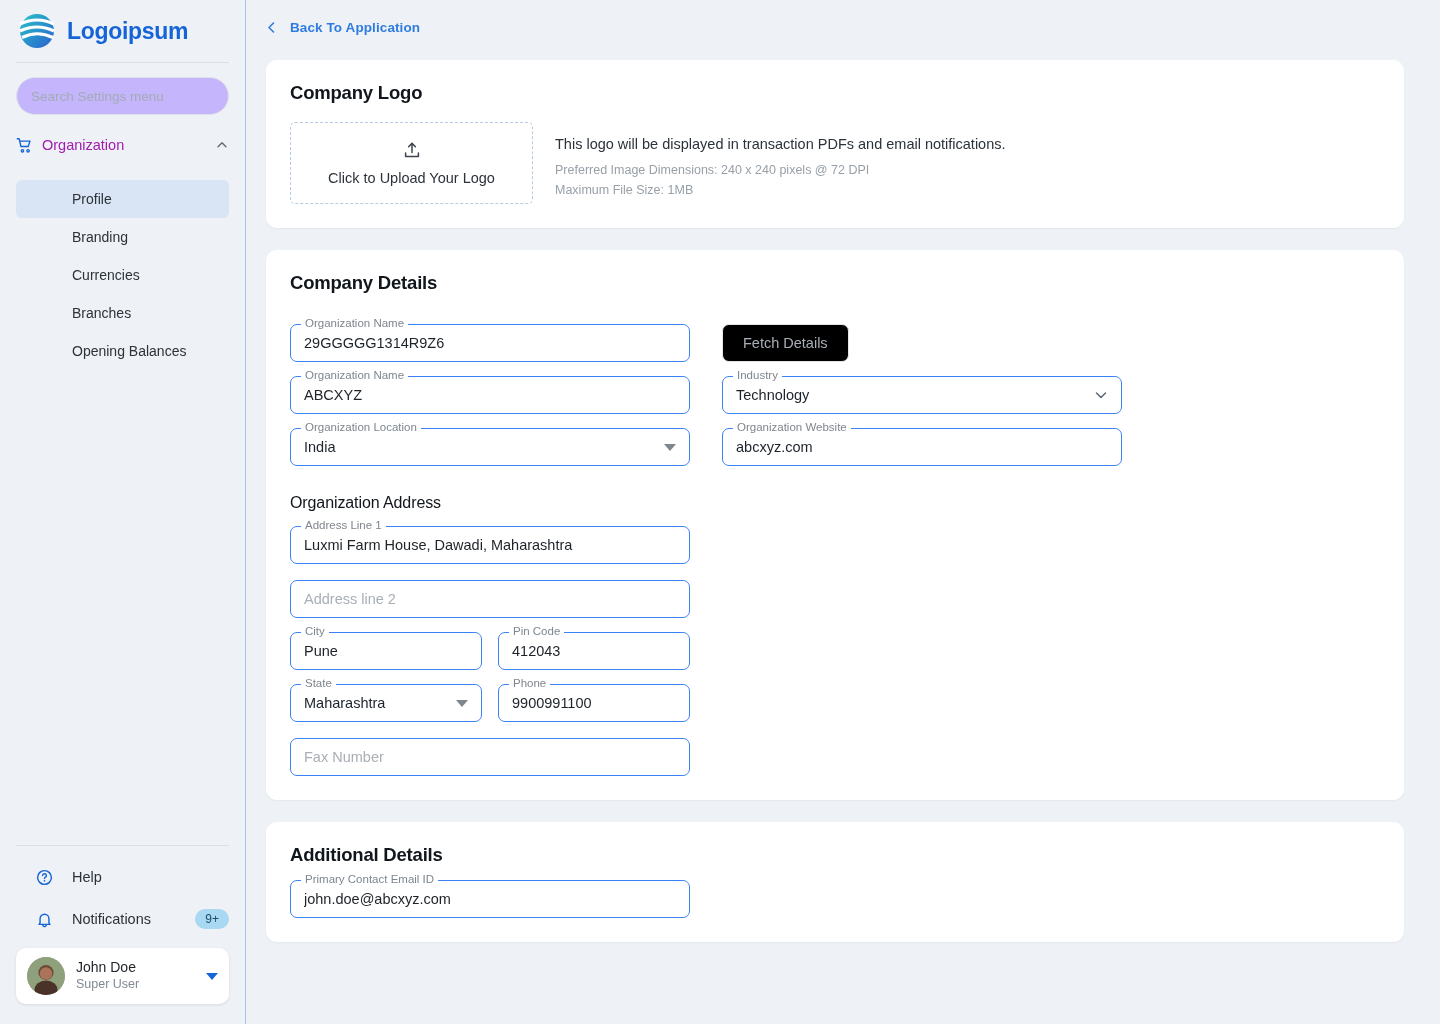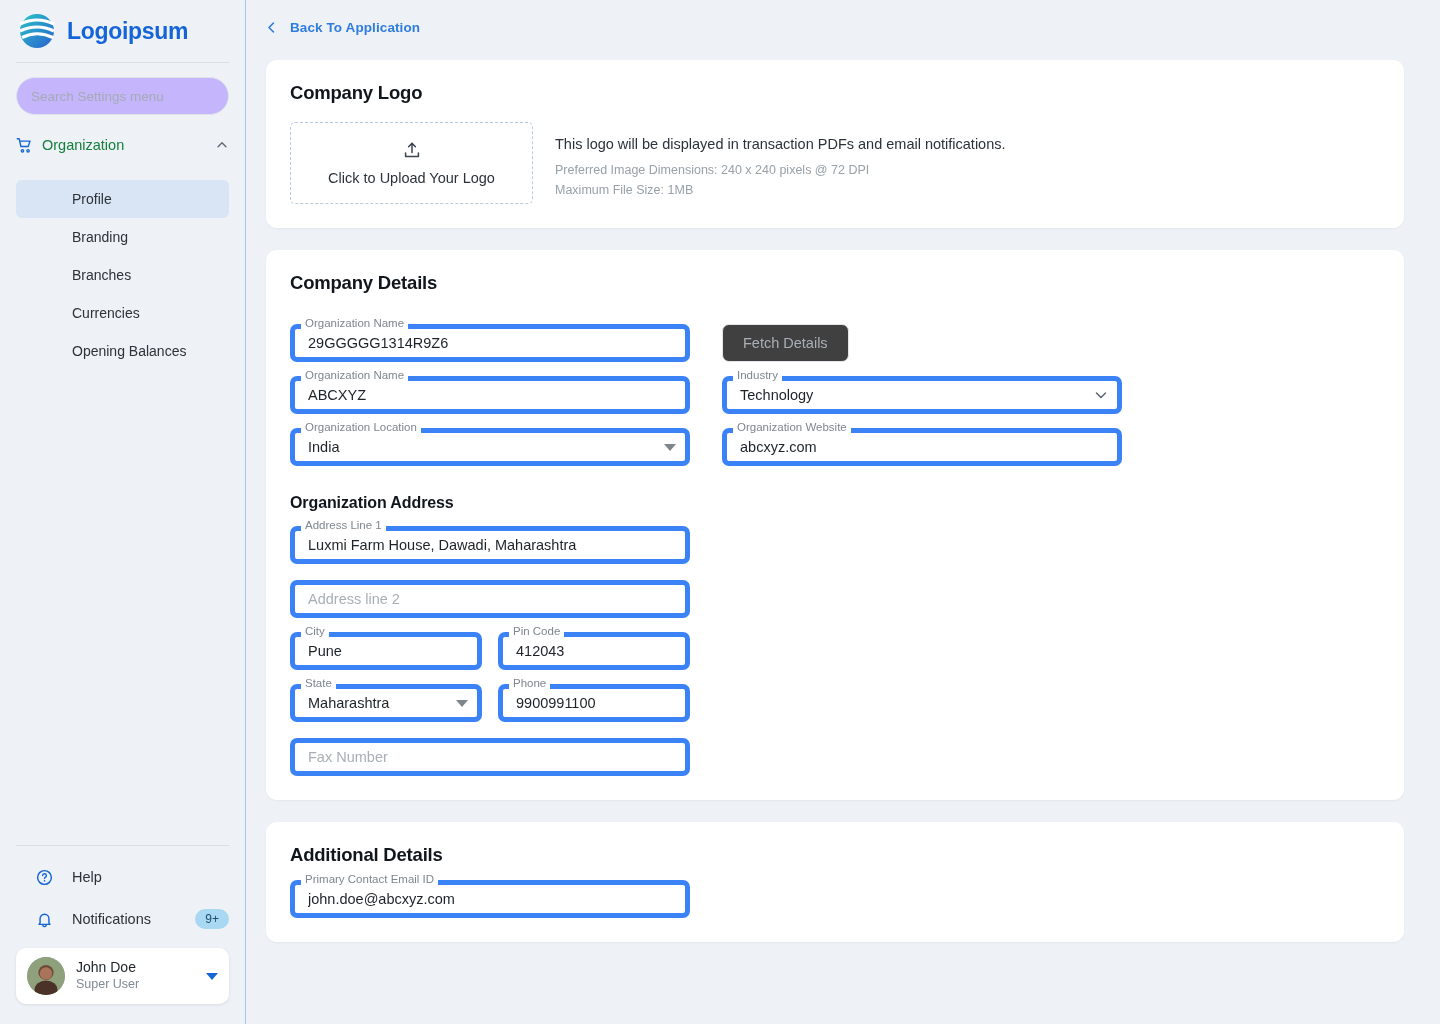--- a/index.html
+++ b/index.html
@@ -41,21 +41,21 @@
     font-family: "Liberation Sans", sans-serif;
   }
   .search-input::placeholder { color: #a4abb3; }
 
   .nav-group { padding: 9px 16px 0 16px; }
   .nav-group-head {
     display: flex; align-items: center; gap: 9px;
     height: 30px; cursor: pointer;
   }
   .nav-group-icon { width: 17px; height: 17px; flex: 0 0 17px; color: #1565d8; }
-  .nav-group-label { font-size: 14.5px; color: #15803d; flex: 1; }
+  .nav-group-label { font-size: 14.5px; color: #a21caf; flex: 1; }
   .chevron-up { width: 14px; height: 14px; color: #5d6b7a; }
 
   .nav-items { margin-top: 20px; }
   .nav-item {
     height: 38px; display: flex; align-items: center;
     padding-left: 56px; font-size: 14px; color: #2c3239;
     border-radius: 6px; cursor: pointer;
   }
   .nav-item.active { background: #d9e5f4; }
 
@@ -151,21 +151,21 @@
   
   .form-grid {
     display: grid;
     grid-template-columns: 400px 400px;
     column-gap: 32px;
     margin-top: 16px;
   }
   .field { position: relative; margin-top: 14px; }
   .field-input {
     width: 100%; height: 38px;
-    border: 5px solid #3b82f6; border-radius: 7px;
+    border: 1px solid #3b82f6; border-radius: 7px;
     background: #ffffff; outline: none;
     padding: 0 13px; font-size: 14.5px; color: #1d2329;
     font-family: "Liberation Sans", sans-serif;
   }
   .field-input::placeholder { color: #a8afb6; }
   .field-label {
     position: absolute; top: -7px; left: 11px;
     background: #ffffff; padding: 0 4px;
     font-size: 11.5px; color: #7e868e;
     pointer-events: none;
@@ -176,27 +176,27 @@
     border-left: 6px solid transparent; border-right: 6px solid transparent;
     border-top: 7px solid #7d858d; pointer-events: none;
   }
   .select-chevron {
     position: absolute; right: 13px; top: 11px;
     width: 16px; height: 16px; color: #5d6670; pointer-events: none;
   }
   .btn-fetch {
     height: 38px; margin-top: 14px;
     border: 1px solid #e2e5e9; border-radius: 7px;
-    background: #404040; color: #a9afb6;
+    background: #000000; color: #a9afb6;
     font-size: 14.5px; padding: 0 20px; cursor: pointer;
     font-family: "Liberation Sans", sans-serif;
   }
 
   .subsection-title {
-    font-size: 16px; color: #11161c; font-weight: bold;
+    font-size: 16px; color: #11161c; font-weight: normal;
     margin-top: 28px; letter-spacing: -.1px;
   }
   .addr-grid {
     display: grid; grid-template-columns: 192px 192px;
     column-gap: 16px; width: 400px;
   }
   .span2 { grid-column: 1 / span 2; }
 </style>
 </head>
 <body>
@@ -247,24 +247,24 @@
       </div>
 
       <div class="nav-items">
         <div class="nav-item active">
           <span>Profile</span>
         </div>
         <div class="nav-item">
           <span>Branding</span>
         </div>
         <div class="nav-item">
+          <span>Currencies</span>
+        </div>
+        <div class="nav-item">
           <span>Branches</span>
-        </div>
-        <div class="nav-item">
-          <span>Currencies</span>
         </div>
         <div class="nav-item">
           <span>Opening Balances</span>
         </div>
       </div>
     </div>
 
     <div class="sidebar-spacer"></div>
 
     <div class="sb-bottom-divider"></div>

